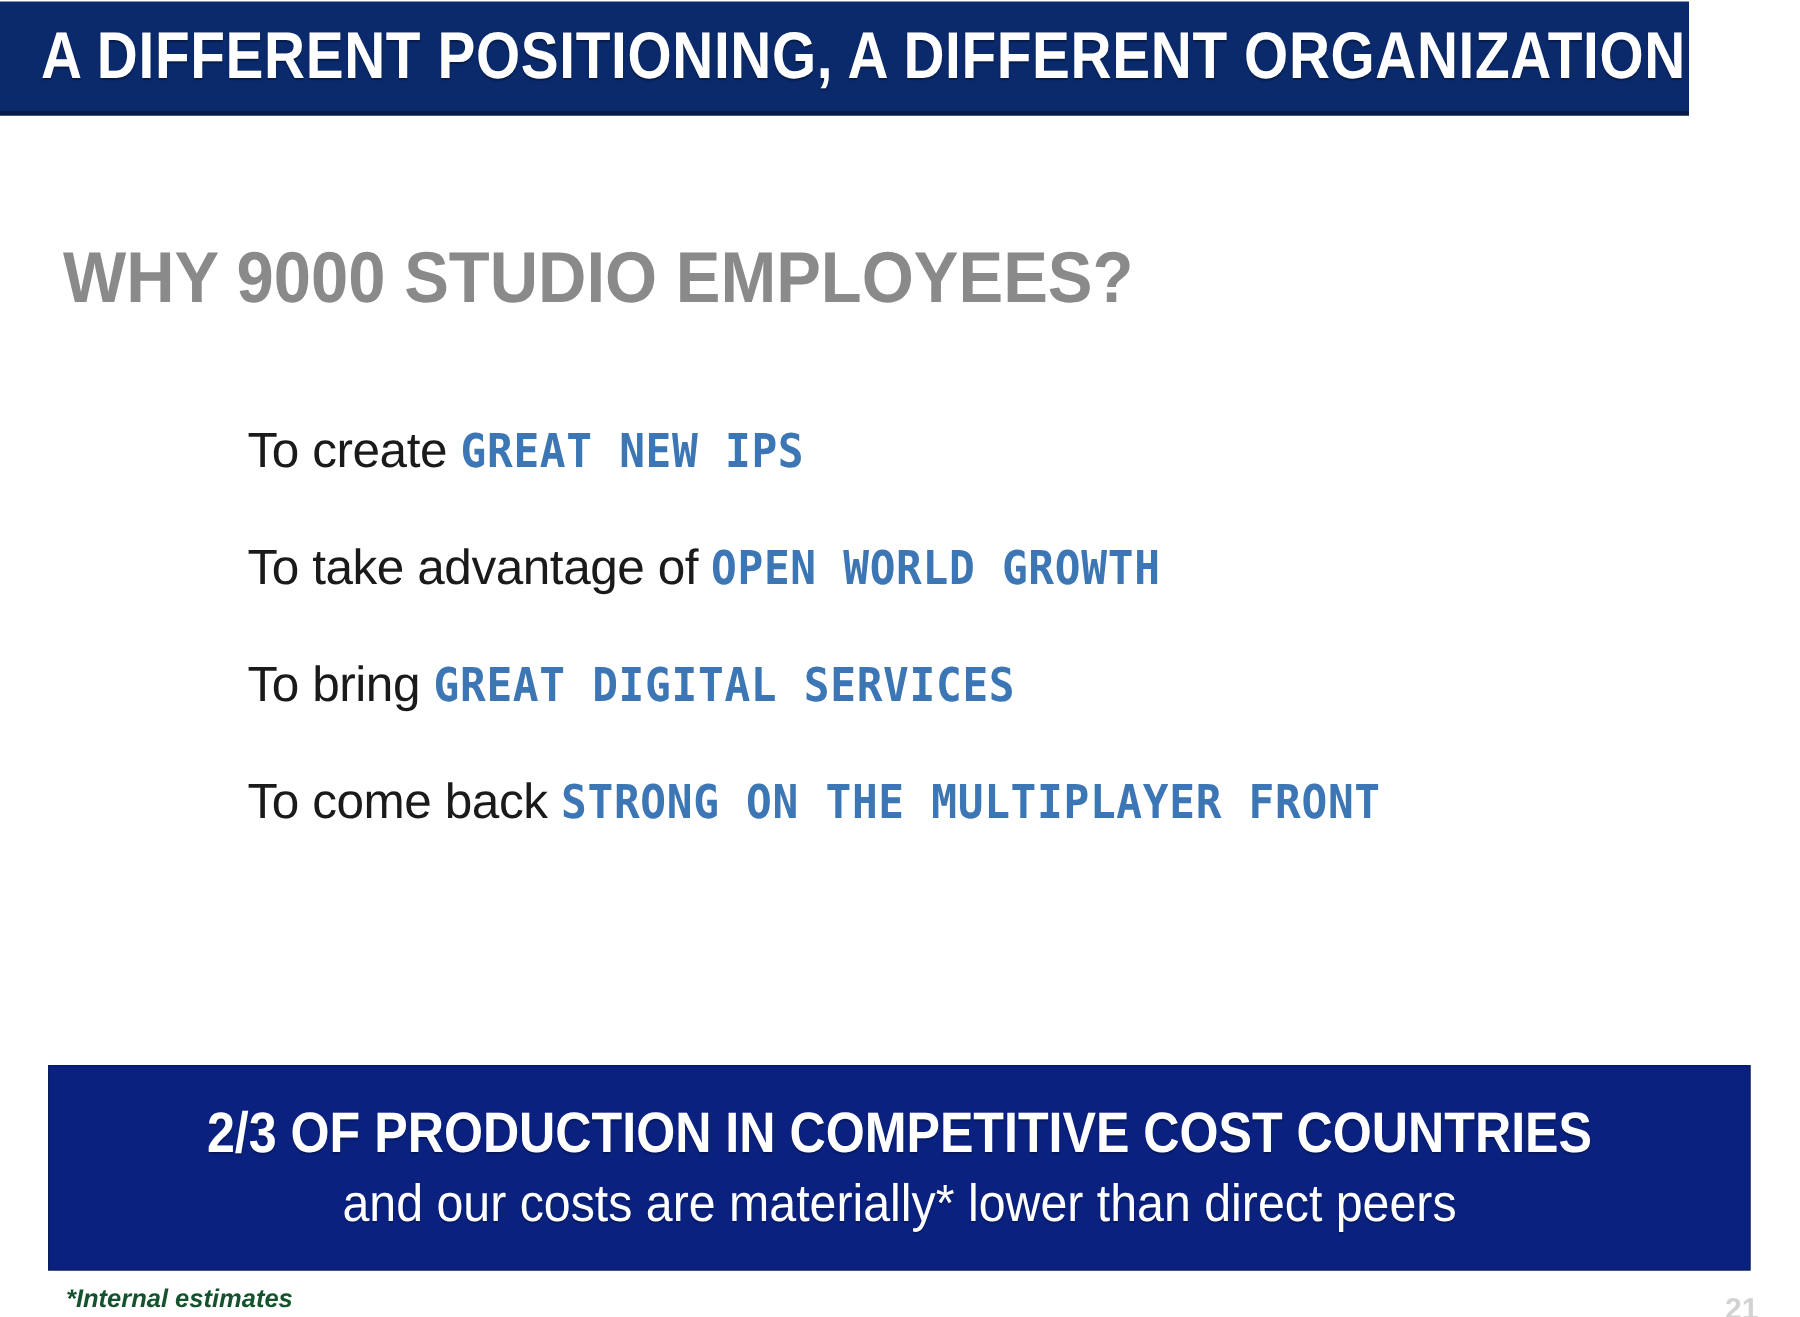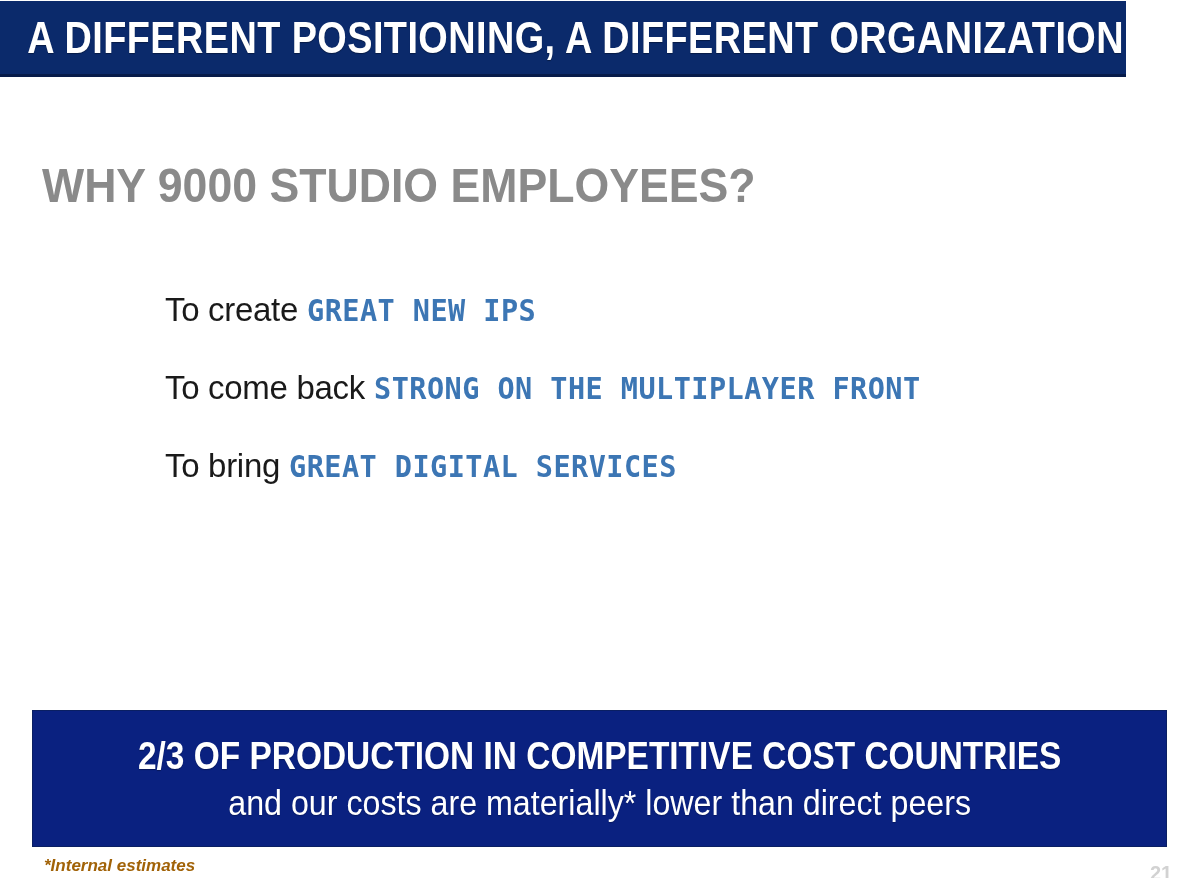--- a/index.html
+++ b/index.html
@@ -62,21 +62,21 @@
 
   
   .bullet-list {
     position: absolute;
     left: 165px;
     top: 272px;
     width: 1000px;
   }
   .bullet-line {
     height: 78px;
-    line-height: 76px;
+    line-height: 56px;
     white-space: nowrap;
     display: block;
   }
   .lead {
     color: #1a1a1a;
     font-family: "Liberation Sans", sans-serif;
     font-weight: normal;
     font-size: 33px;
     letter-spacing: -0.3px;
   }
@@ -127,21 +127,21 @@
     white-space: nowrap;
     margin-top: 2px;
     text-shadow: 0 1px 1px rgba(0,0,0,0.25);
   }
 
   
   .footnote {
     position: absolute;
     left: 44px;
     top: 856px;
-    color: #a16207;
+    color: #14532d;
     font-family: "Liberation Sans", sans-serif;
     font-style: italic;
     font-weight: bold;
     font-size: 17px;
     line-height: 20px;
     white-space: nowrap;
   }
 
   
   .page-number {
@@ -163,28 +163,31 @@
 </div>
 
 <div class="section-heading">WHY 9000 STUDIO EMPLOYEES?</div>
 
 <div class="bullet-list">
 
   <div class="bullet-line">
     <span class="lead">To create </span><span class="hl">GREAT NEW IPS</span>
   </div>
 
+  <div class="bullet-line">
+    <span class="lead">To take advantage of </span><span class="hl">OPEN WORLD GROWTH</span>
+  </div>
 
 
   <div class="bullet-line">
-    <span class="lead">To come back </span><span class="hl">STRONG ON THE MULTIPLAYER FRONT</span>
+    <span class="lead">To bring </span><span class="hl">GREAT DIGITAL SERVICES</span>
   </div>
 
   <div class="bullet-line">
-    <span class="lead">To bring </span><span class="hl">GREAT DIGITAL SERVICES</span>
+    <span class="lead">To come back </span><span class="hl">STRONG ON THE MULTIPLAYER FRONT</span>
   </div>
 
 </div>
 
 <div class="callout-banner">
   <div class="callout-line1">2/3 OF PRODUCTION IN COMPETITIVE COST COUNTRIES</div>
   <div class="callout-line2">and our costs are materially* lower than direct peers</div>
 </div>
 
 <div class="footnote">*Internal estimates</div>

